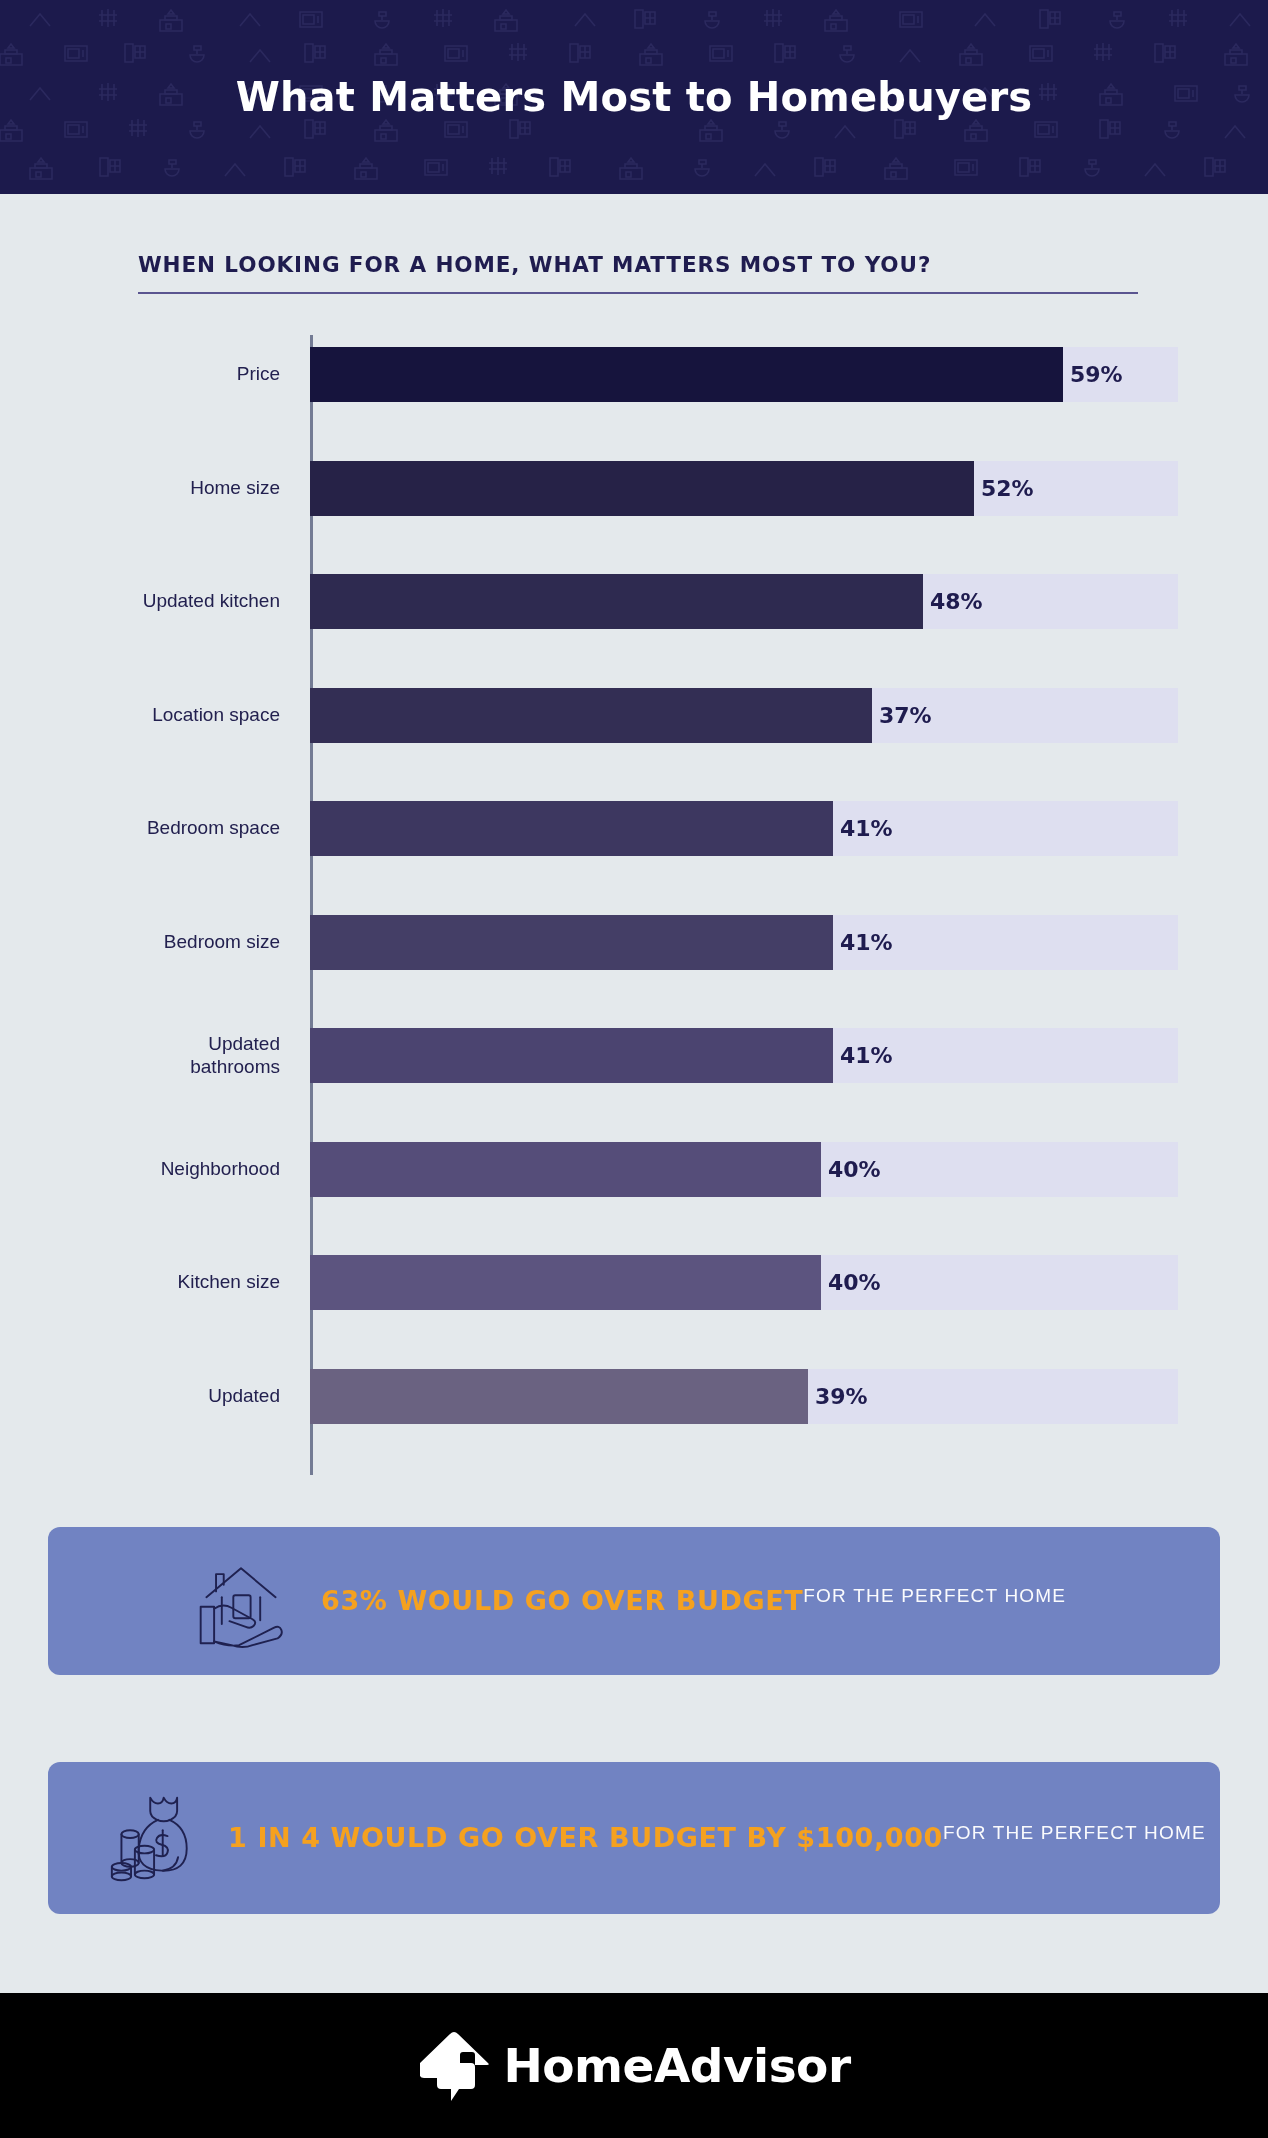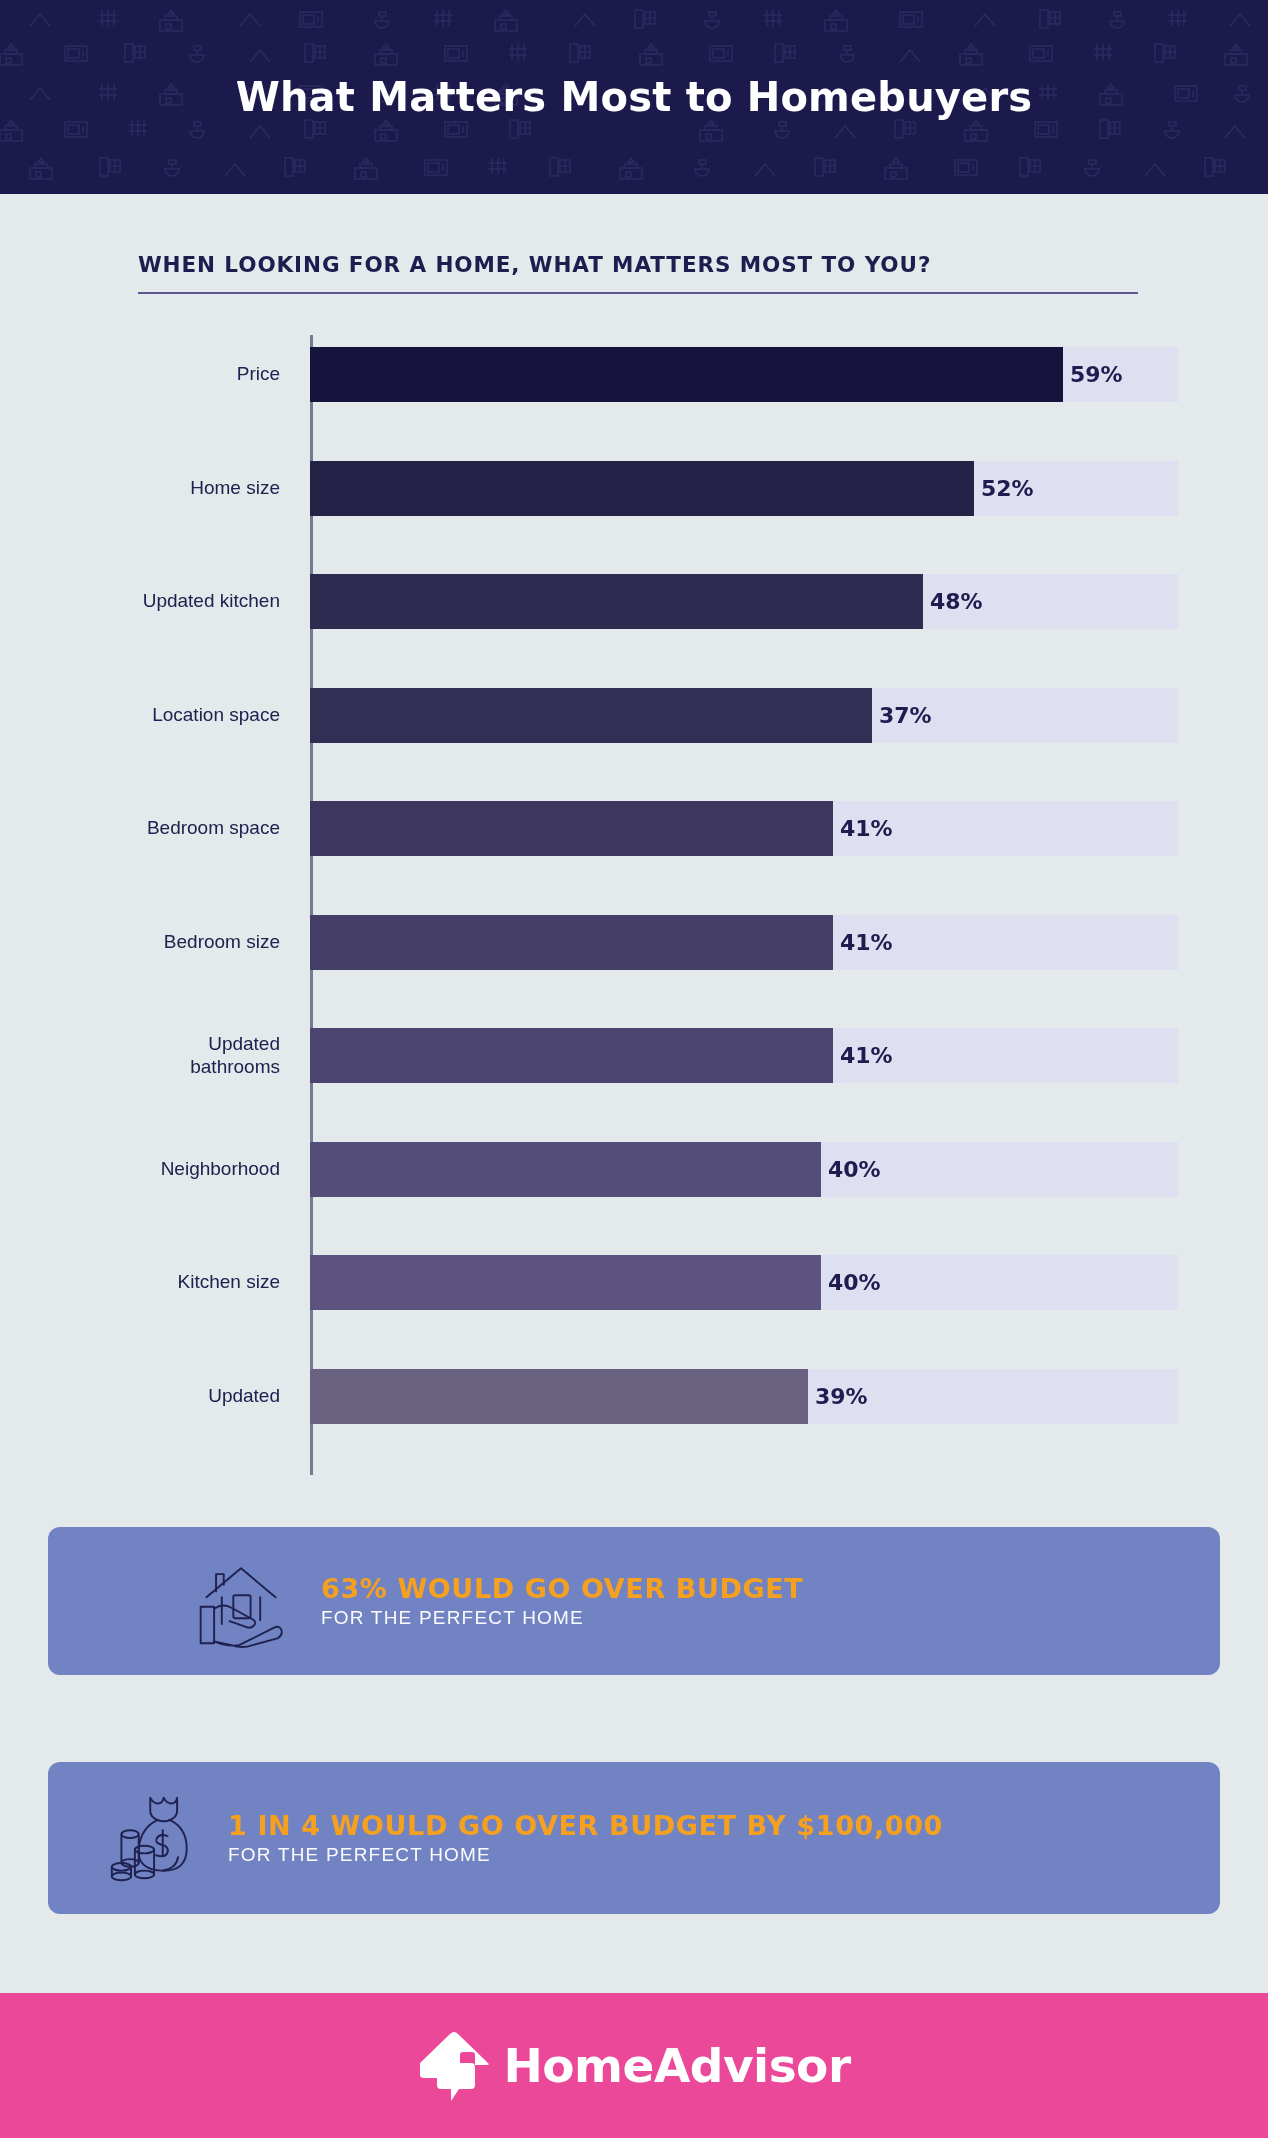--- a/index.html
+++ b/index.html
@@ -131,21 +131,21 @@
   .callout-2 { top: 1762px; height: 152px; }
 
   .callout-icon {
     flex: 0 0 auto;
     margin-left: 145px;
     margin-right: 32px;
     width: 96px; height: 96px;
   }
   .callout-2 .callout-icon { margin-left: 60px; margin-right: 24px; }
 
-  .callout-text { display: flex; flex-direction: column; justify-content: flex-end; }
+  .callout-text { display: flex; flex-direction: row; justify-content: flex-end; }
   .callout-head {
     color: #f5a11f;
     font-size: 27px;
     font-weight: bold;
     letter-spacing: .6px;
     font-family: "DejaVu Sans", sans-serif;
     white-space: nowrap;
     line-height: 1.25;
   }
   .callout-sub {
@@ -157,21 +157,21 @@
     white-space: nowrap;
     line-height: 1.3;
     opacity: .97;
   }
 
   
   .footer {
     position: absolute;
     left: 0; top: 1993px;
     width: 1268px; height: 145px;
-    background: #ec4899;
+    background: #000000;
     display: flex; align-items: center; justify-content: center;
   }
   .logo-wrap { display: flex; align-items: center; gap: 12px; }
   .logo-text {
     color: #ffffff;
     font-size: 47px;
     font-weight: bold;
     letter-spacing: -.5px;
     font-family: "DejaVu Sans", sans-serif;
   }

